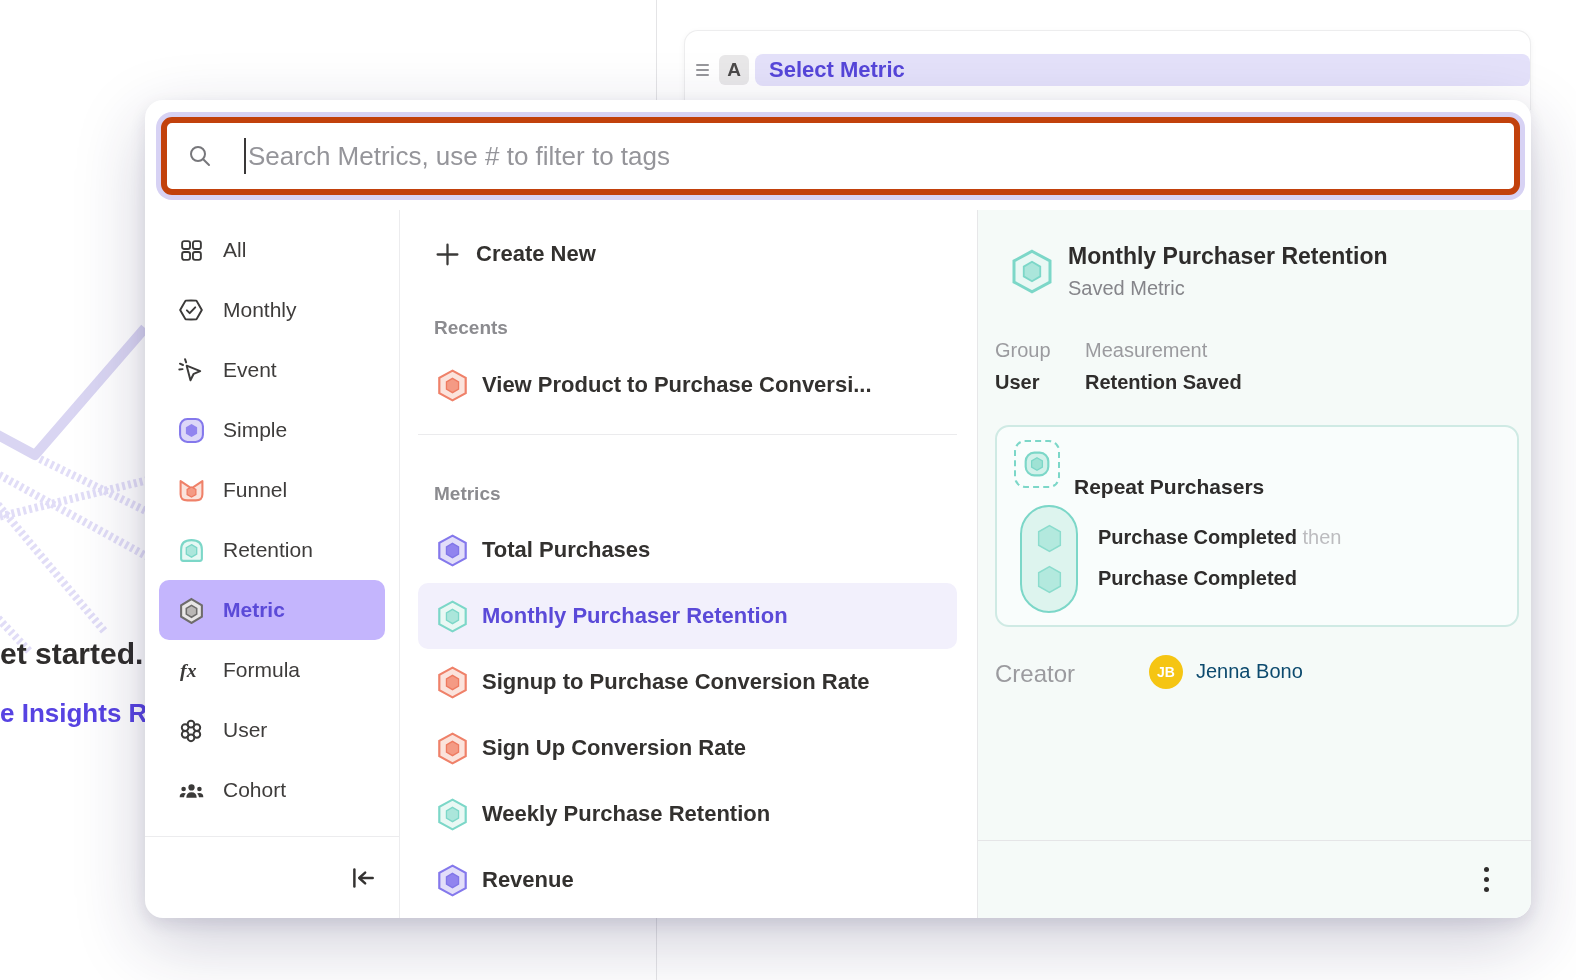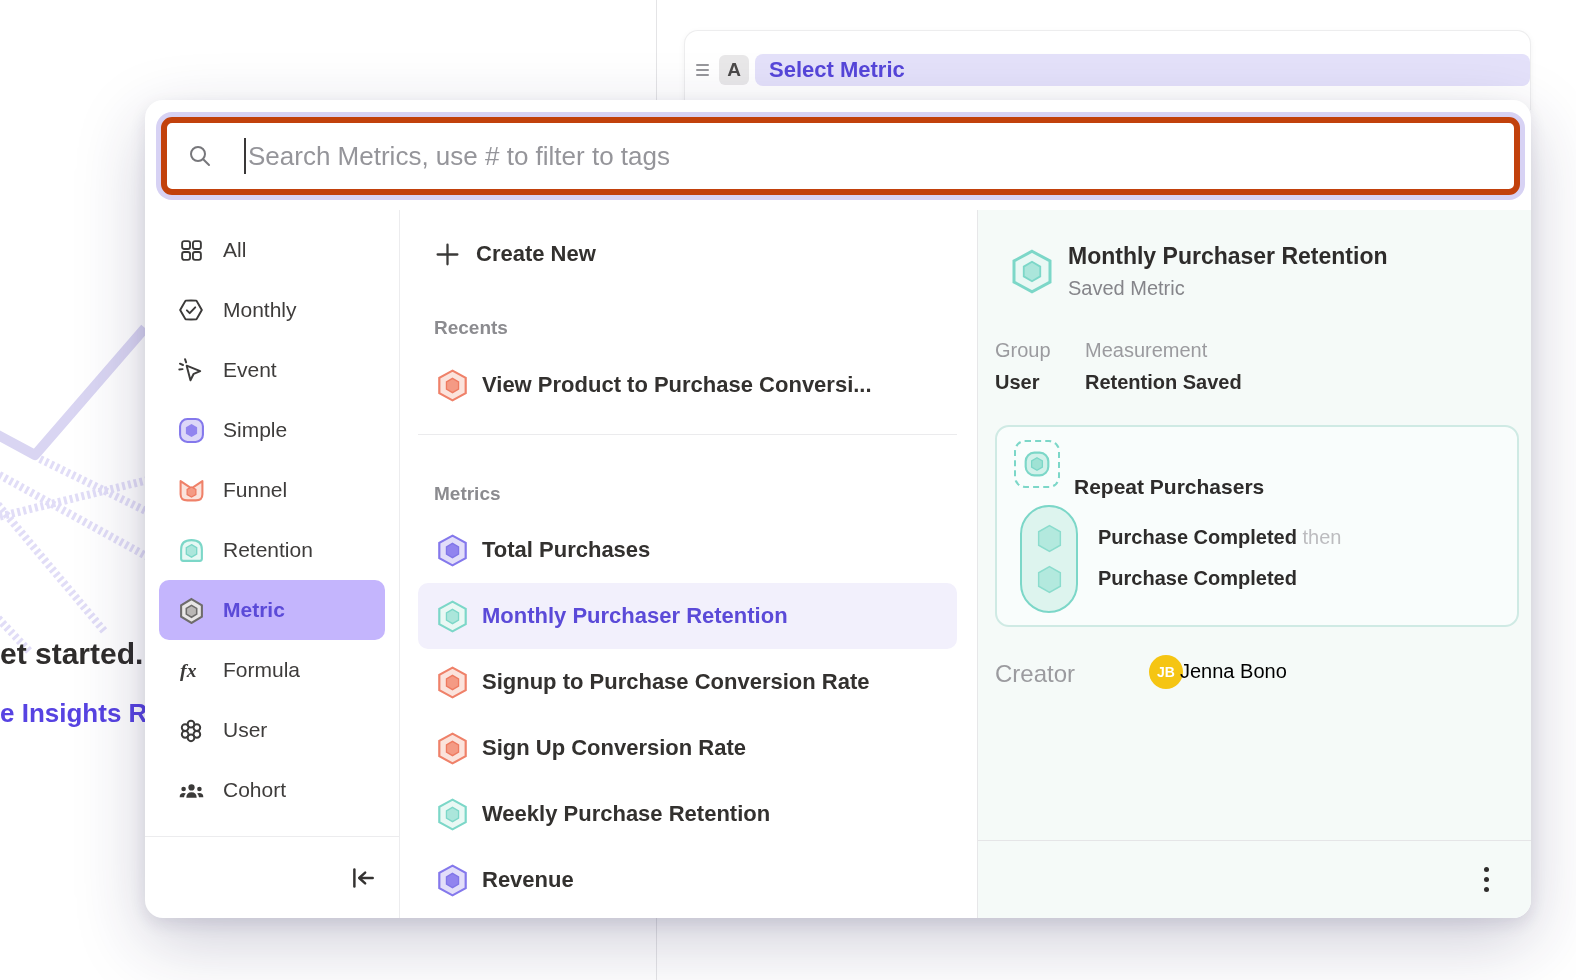--- a/index.html
+++ b/index.html
@@ -119,21 +119,21 @@
   .def-line1 { position:absolute; left:101px; top:99px; font-size:20px; font-weight:700; color:#2e2c2b; }
   .def-line1 .then { font-weight:400; color:#bcbcbf; }
   .def-line2 { position:absolute; left:101px; top:140px; font-size:20px; font-weight:700; color:#2e2c2b; }
 
   .creator-label { position:absolute; left:17px; top:450px; font-size:24px; color:#9b9b9f; }
   .creator-avatar {
     position:absolute; left:171px; top:445px; width:34px; height:34px; border-radius:50%;
     background:#f5c513; color:#fff; font-size:14px; font-weight:700;
     display:flex; align-items:center; justify-content:center;text-align:center;
   }
-  .creator-name { position:absolute; left:202px; top:450px; font-size:20px; font-weight:500; color:#000000;text-align:center; }
+  .creator-name { position:absolute; left:218px; top:450px; font-size:20px; font-weight:500; color:#0c4a6e;text-align:center; }
 
   .rp-footer {
     position:absolute; left:0; bottom:0; width:100%; height:78px;
     border-top:1px solid #e5e5e7; display:flex; align-items:center; justify-content:flex-end; padding-right:36px;
   }
   .kebab { display:flex; flex-direction:column; gap:5px; cursor:pointer; padding:6px; }
   .kebab span { width:5px; height:5px; border-radius:50%; background:#2f2d2c; }
 
   
   svg .stroke-ink { stroke:#3b3a39; fill:none; stroke-width:1.8; stroke-linecap:round; stroke-linejoin:round; }

